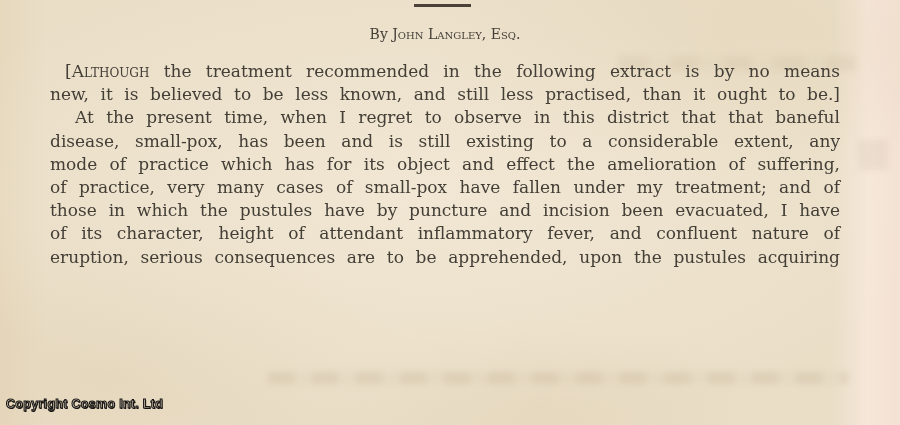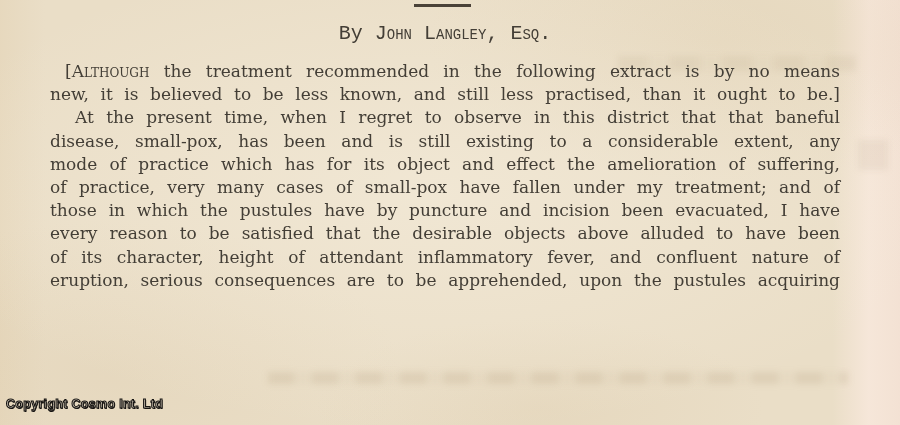--- a/index.html
+++ b/index.html
@@ -48,24 +48,23 @@
     margin: 0;
     font-size: 20px;
     font-weight: normal;
     font-style: italic;
     text-align: center;
     line-height: 26px;
     letter-spacing: 0.3px;
   }
   .byline {
     margin-top: 2px;
-    font-size: 20px;
+    font-size: 14px;
     text-align: center;
     line-height: 24px;
-    font-family: Liberation Mono, monospace;
   }
   .sc { font-variant: small-caps; }
   .bodytext {
     margin-top: 14px;
     font-size: 17px;
     line-height: 23.2px;
   }
   .line {
     text-align: justify;
     text-align-last: justify;
@@ -101,21 +100,20 @@
     <div class="byline"><span>By </span><span class="sc">John Langley</span><span class="sc">, Esq.</span></div>
 
     <div class="bodytext">
       <div class="line indent-sm"><span>[</span><span class="sc">Although</span><span> the treatment recommended in the following extract is by no means</span></div>
       <div class="line">new, it is believed to be less known, and still less practised, than it ought to be.]</div>
       <div class="line indent-md">At the present time, when I regret to observe in this district that that baneful</div>
       <div class="line">disease, small-pox, has been and is still existing to a considerable extent, any</div>
       <div class="line">mode of practice which has for its object and effect the amelioration of suffering,</div>
       <div class="line">of practice, very many cases of small-pox have fallen under my treatment; and of</div>
       <div class="line">those in which the pustules have by puncture and incision been evacuated, I have</div>
-      <div class="line">every reason to be satisfied that the desirable objects above alluded to have been</div>
       <div class="line">of its character, height of attendant inflammatory fever, and confluent nature of</div>
       <div class="line">eruption, serious consequences are to be apprehended, upon the pustules acquiring</div>
     </div>
 
   </div>
 
   <div class="watermark">Copyright Cosmo Int. Ltd</div>
 
 </div>
 

